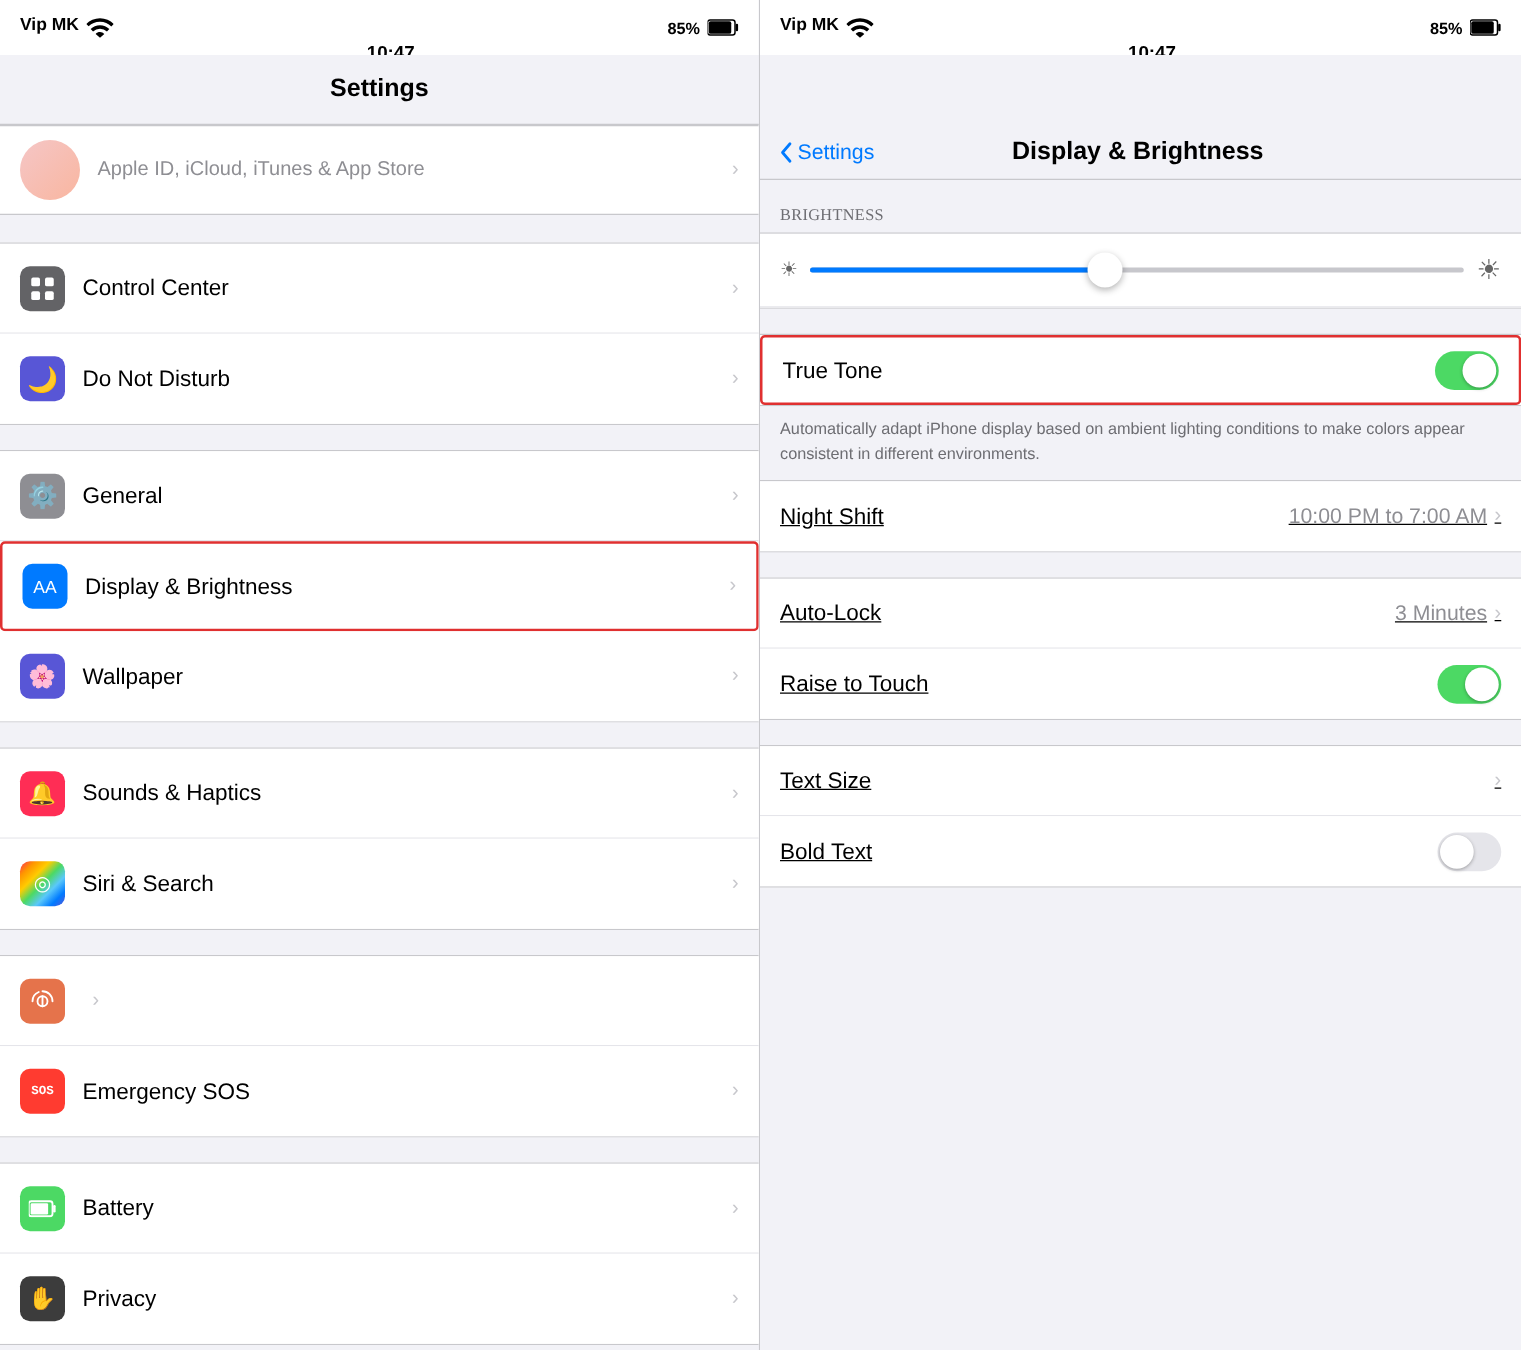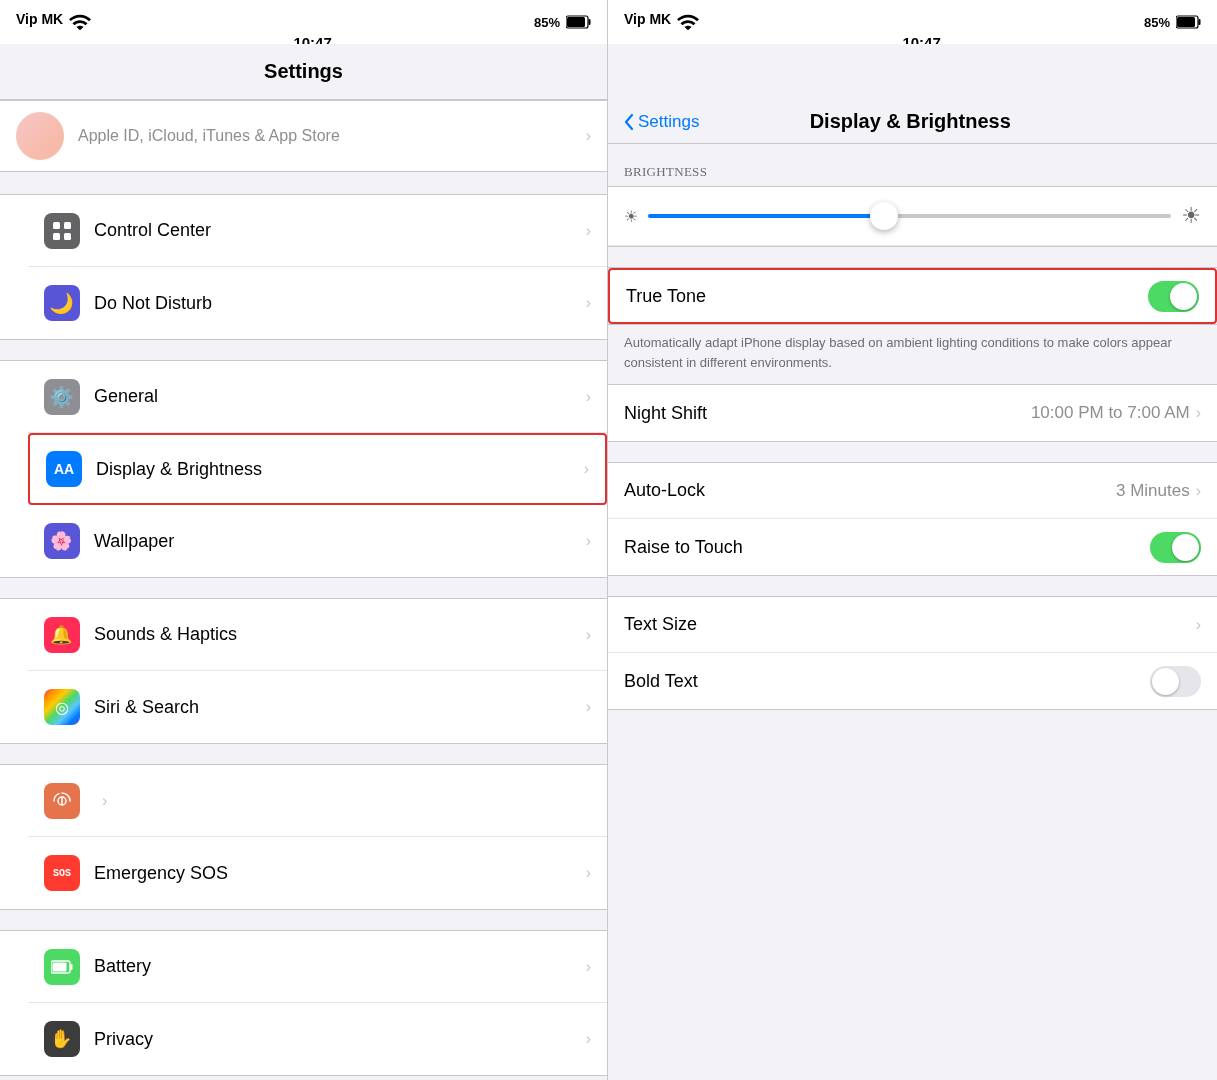--- a/index.html
+++ b/index.html
@@ -70,21 +70,20 @@
 
     .settings-row {
       display: flex;
       align-items: center;
       height: 72px;
       padding: 0 16px;
       background: #fff;
       border-bottom: 1px solid #e5e5ea;
       position: relative;
       cursor: pointer;
-      margin-left: 28px;
     }
     .settings-row:last-child { border-bottom: none; }
     .settings-row.highlighted {
       border: 2.5px solid #e03030;
       border-radius: 4px;
     }
 
     .row-icon {
       width: 36px;
       height: 36px;
@@ -262,20 +261,21 @@
       background: #f2f2f7;
     }
 
     .right-row {
       display: flex;
       align-items: center;
       height: 56px;
       padding: 0 16px;
       background: #fff;
       border-bottom: 1px solid #e5e5ea;
+      text-decoration: underline;
     }
     .right-row:last-child { border-bottom: none; }
     .right-row-label {
       flex: 1;
       font-size: 18px;
       color: #000;
     }
     .right-row-value {
       font-size: 17px;
       color: #8e8e93;
@@ -385,21 +385,21 @@
         <div class="row-icon icon-general">
           <span style="color:#fff;font-size:20px;">⚙️</span>
         </div>
         <div class="row-text">
           <span class="row-label">General</span>
         </div>
         <span class="row-chevron">›</span>
       </div>
       <div class="settings-row highlighted">
         <div class="row-icon icon-display">
-          <span style="color:#fff;font-size:14px;font-weight:700;">AA</span>
+          <span style="color:#fff;font-size:14px;font-weight:400;">AA</span>
         </div>
         <div class="row-text">
           <span class="row-label">Display &amp; Brightness</span>
         </div>
         <span class="row-chevron">›</span>
       </div>
       <div class="settings-row">
         <div class="row-icon icon-wallpaper">
           <span style="color:#fff;font-size:18px;">🌸</span>
         </div>

